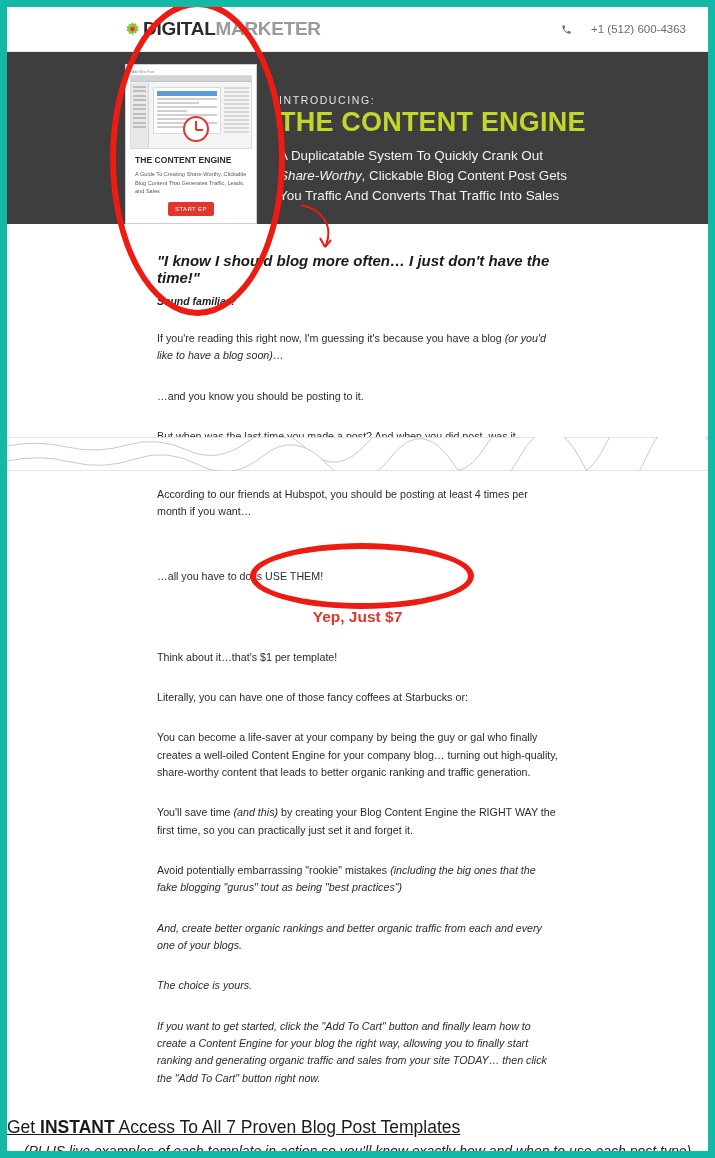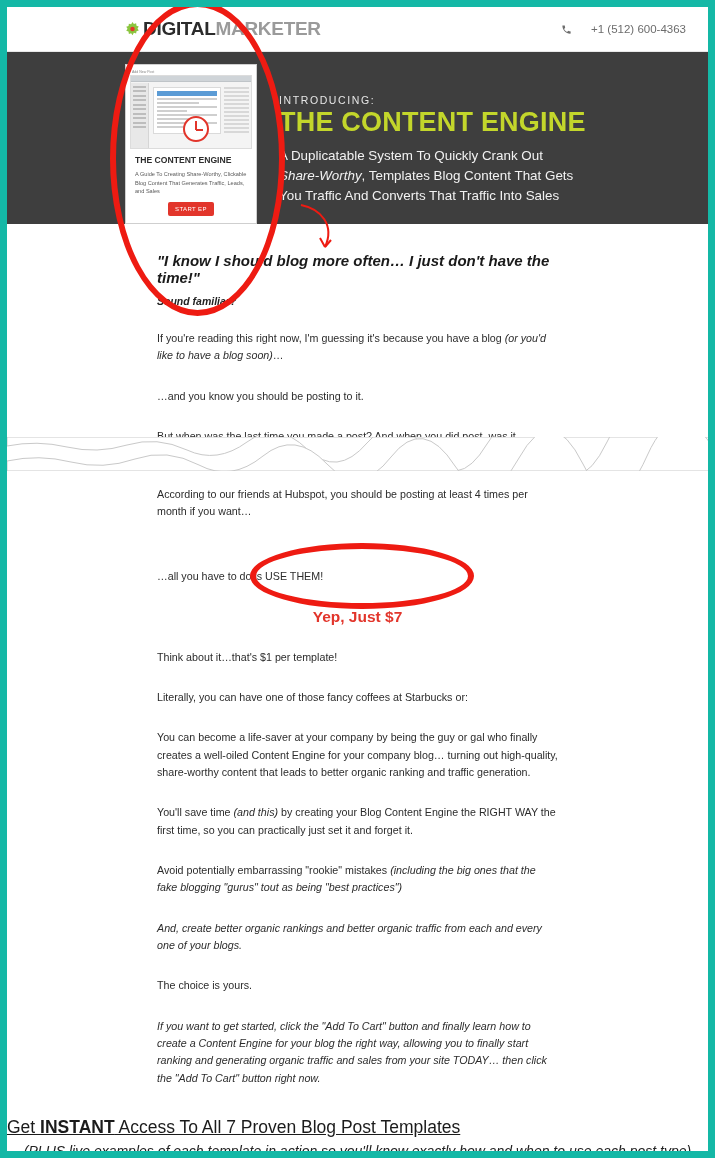--- a/index.html
+++ b/index.html
@@ -341,21 +341,21 @@
         <div class="ebook-title">THE CONTENT ENGINE</div>
         <div class="ebook-sub">A Guide To Creating Share-Worthy, Clickable Blog Content That Generates Traffic, Leads, and Sales</div>
         <div class="ebook-cta">START EP</div>
       </div>
     </div>
     <div class="hero-right">
       <div class="introducing">INTRODUCING:</div>
       <div class="hero-h1">THE CONTENT ENGINE</div>
       <div class="hero-p">
         <span>A Duplicatable System To Quickly Crank Out</span><br>
-        <i>Share-Worthy</i><span>, Templates Blog Content That Gets</span><br>
+        <i>Share-Worthy</i><span>, Clickable Blog Content Post Gets</span><br>
         <span>You Traffic And Converts That Traffic Into Sales</span>
       </div>
     </div>
   </div>
 
   <div class="body-wrap">
     <div class="quote">"I know I should blog more often…  I just don't have the time!"</div>
     <div class="sound">Sound familiar?</div>
 
     <p class="copy">
@@ -379,21 +379,21 @@
     <p class="copy">Think about it…that's $1 per template!</p>
     <p class="copy">Literally, you can have one of those fancy coffees at Starbucks or:</p>
     <p class="copy">You can become a life-saver at your company by being the guy or gal who finally creates a well-oiled Content Engine for your company blog… turning out high-quality, share-worthy content that leads to better organic ranking and traffic generation.</p>
     <p class="copy">
       <span>You'll save time </span><i>(and this)</i><span> by creating your Blog Content Engine the RIGHT WAY the first time, so you can practically just set it and forget it.</span>
     </p>
     <p class="copy">
       <span>Avoid potentially embarrassing "rookie" mistakes </span><i>(including the big ones that the fake blogging "gurus" tout as being "best practices")</i>
     </p>
     <p class="copy" style="font-style:italic">And, create better organic rankings and better organic traffic from each and every one of your blogs.</p>
-    <p class="copy" style="">The choice is yours.</p>
+    <p class="copy" style="font-style:italic">The choice is yours.</p>
     <p class="copy" style="font-style:italic">If you want to get started, click the "Add To Cart" button and finally learn how to create a Content Engine for your blog the right way, allowing you to finally start ranking and generating organic traffic and sales from your site TODAY… then click the "Add To Cart" button right now.</p>
   </div>
 
   <div>
     <div class="instant">
       <span>Get </span><u>INSTANT</u><span> Access To All 7 Proven Blog Post Templates</span>
     </div>
     <div class="instant-sub">
       <span>(PLUS live examples </span><i>of each template in action</i><span> so you'll know exactly how </span><i>and when</i><span> to use each post type)</span>
     </div>

